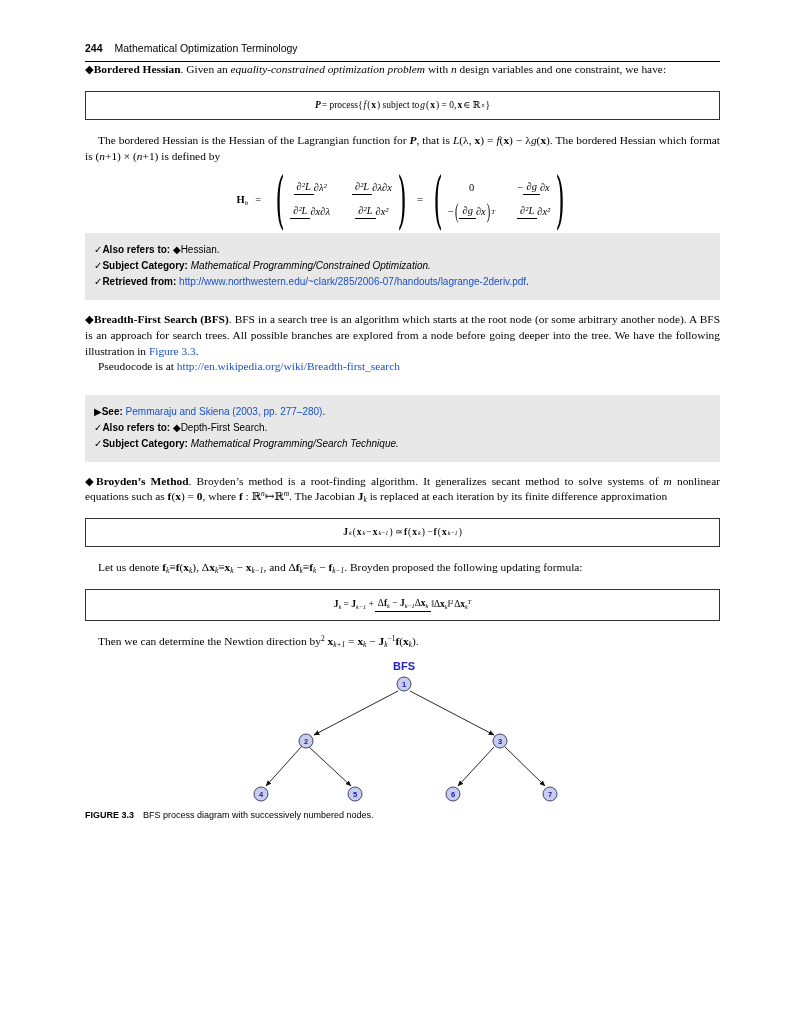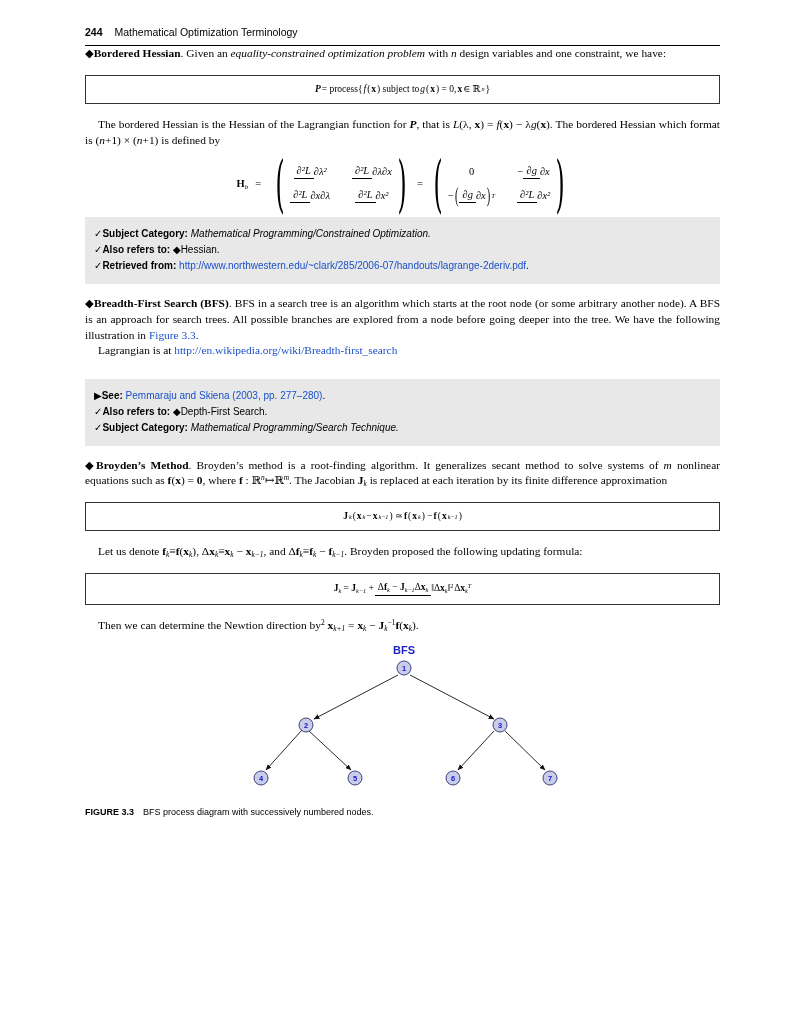--- a/index.html
+++ b/index.html
@@ -7,21 +7,21 @@
     --meta-box-bg:#e8e8e8;
     --node-fill:#c9cdea;
     --node-stroke:#3c4378;
     --node-number:#1414cc;
     --tree-label-blue:#2222cc;
   }
   *{box-sizing:border-box;}
   html,body{margin:0;padding:0;background:#fff;}
   body{width:800px;height:1024px;overflow:hidden;color:#000;
        font-family:"Liberation Serif","DejaVu Serif",serif;}
-  .page{width:800px;height:816px;padding:26px 80px 0 85px;}
+  .page{width:800px;height:816px;padding:42px 80px 0 85px;}
 
   
   .header{display:flex;gap:12px;align-items:baseline;
           font-family:"Liberation Sans","DejaVu Sans",sans-serif;
           font-size:10.5px;border-bottom:1px solid #000;padding-bottom:7px;}
   .header .num{font-weight:bold;}
 
   
   p.body{font-size:11.4px;line-height:15.6px;text-align:justify;margin:0;}
   .mt-entry{margin-top:18px;}
@@ -72,21 +72,21 @@
   .tree{display:block;margin:0 auto;}
   .tree line{stroke:#111;stroke-width:0.9;}
   .tree circle{fill:var(--node-fill);stroke:var(--node-stroke);stroke-width:1;}
   .tree g text{font-family:"Liberation Sans","DejaVu Sans",sans-serif;
                font-weight:bold;font-size:7.5px;fill:var(--node-number);
                text-anchor:middle;}
   .tree-label{font-family:"Liberation Sans","DejaVu Sans",sans-serif;
               font-weight:bold;font-size:11px;fill:var(--tree-label-blue);
               text-anchor:middle;}
   .caption{font-family:"Liberation Sans","DejaVu Sans",sans-serif;
-           font-size:9px;margin-top:14px;}
+           font-size:9px;margin-top:1px;}
   .caption .cap-label{font-weight:bold;margin-right:9px;}
 </style>
 </head>
 <body>
 
 <div class="page">
 
   <div class="header">
     <span class="num">244</span>
     <span class="title">Mathematical Optimization Terminology</span>
@@ -162,27 +162,27 @@
         </span>
       <span class="frac">
           <span class="num i">∂²L</span>
           <span class="den i">∂x²</span>
         </span>
     </span>
     <span class="bigparen">)</span>
   </div>
 
   <div class="meta-box">
+    <div class="meta-line"><span class="b">✓Also refers to: </span><span>◆Hessian.</span></div>
     <div class="meta-line"><span class="b">✓Subject Category: </span><span class="i">Mathematical Programming/Constrained Optimization.</span></div>
-    <div class="meta-line"><span class="b">✓Also refers to: </span><span>◆Hessian.</span></div>
     <div class="meta-line"><span class="b">✓Retrieved from: </span><a class="link">http://www.northwestern.edu/~clark/285/2006-07/handouts/lagrange-2deriv.pdf</a><span>.</span></div>
   </div>
 
   <p class="body mt-entry"><span><span class="b">◆Breadth-First Search (BFS)</span><span>. BFS in a search tree is an algorithm which starts at the root node (or some arbitrary another node). A BFS is an approach for search trees. All possible branches are explored from a node before going deeper into the tree. We have the following illustration in </span></span><a class="link">Figure 3.3</a><span>.</span></p>
-  <p class="body ind"><span>Lagrangian is at </span><a class="link">http://en.wikipedia.org/wiki/Breadth-first_search</a></p>
+  <p class="body ind"><span>Pseudocode is at </span><a class="link">http://en.wikipedia.org/wiki/Breadth-first_search</a></p>
 
   <div class="meta-box" style="margin-top:20px;">
     <div class="meta-line"><span class="b">▶See: </span><a class="link">Pemmaraju and Skiena (2003, pp. 277–280)</a><span>.</span></div>
     <div class="meta-line"><span class="b">✓Also refers to: </span><span>◆Depth-First Search.</span></div>
     <div class="meta-line"><span class="b">✓Subject Category: </span><span class="i">Mathematical Programming/Search Technique.</span></div>
   </div>
 
   <p class="body mt-entry"><span><span class="b">◆Broyden’s Method</span><span>. Broyden’s method is a root-finding algorithm. It generalizes secant method to solve systems of </span><span class="i">m</span><span> nonlinear equations such as </span><span class="b">f</span><span>(</span><span class="b">x</span><span>) = </span><span class="b">0</span><span>, where </span><span class="b">f</span><span> : ℝ</span><span class="sup i">n</span><span>↦ℝ</span><span class="sup i">m</span><span>. The Jacobian </span><span class="b">J</span><span class="sub i">k</span><span> is replaced at each iteration by its finite difference approximation</span></span></p>
 
   <div class="formula-box">

